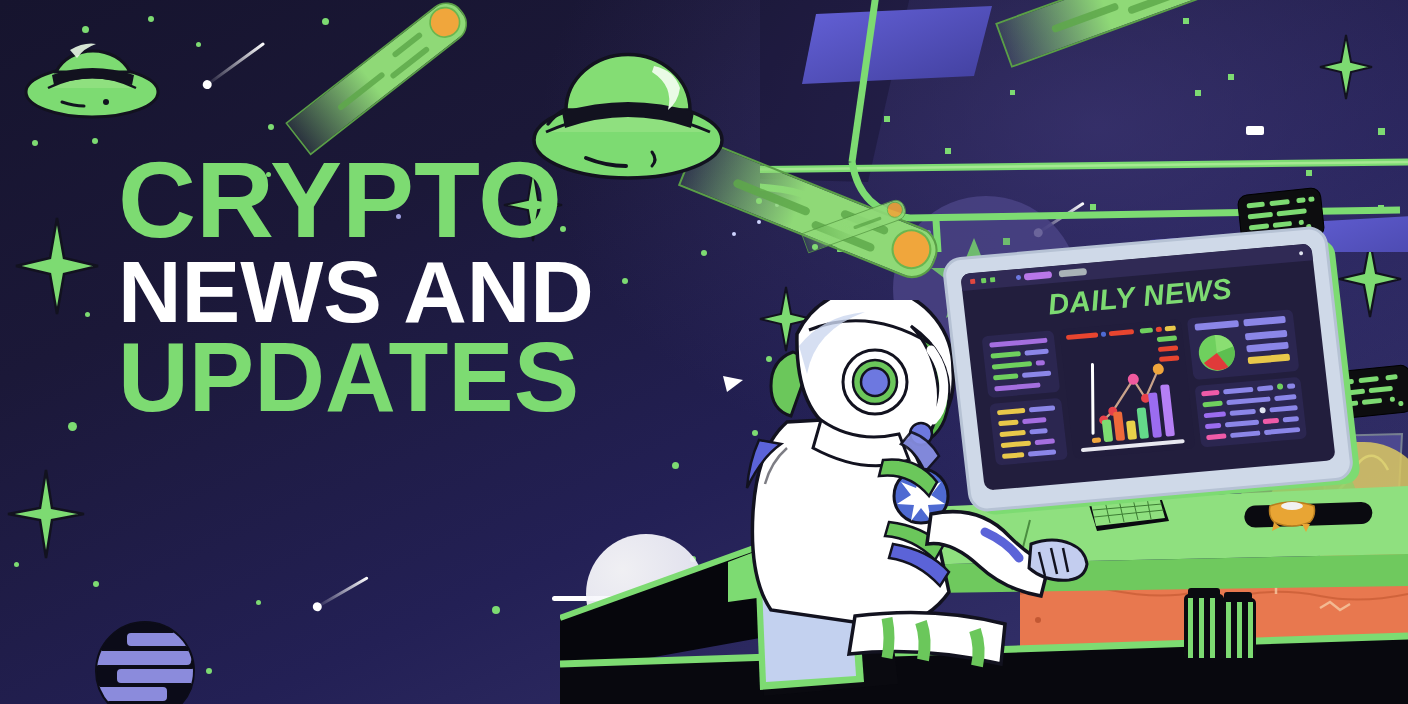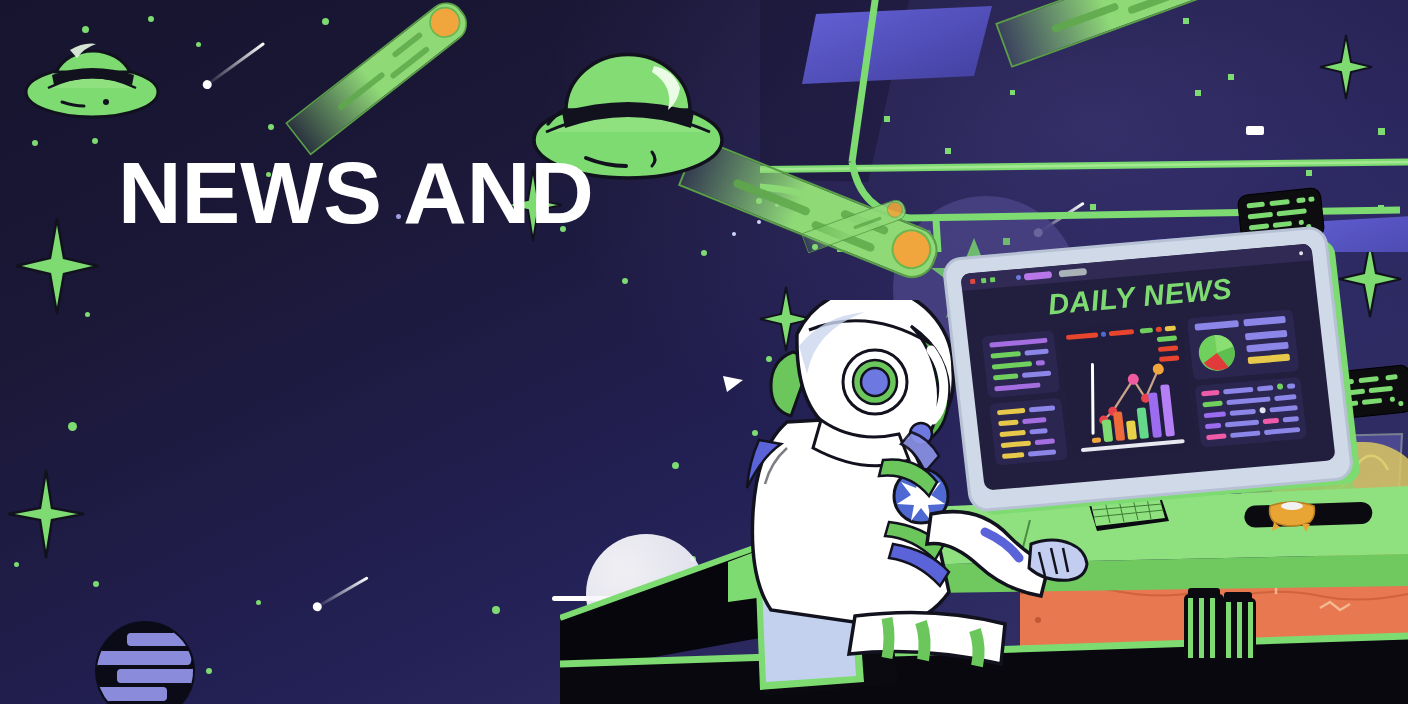--- a/index.html
+++ b/index.html
@@ -572,16 +572,18 @@
         <div class="bar" style="left:30px;top:50px;width:30px;background:#8b86e8;"></div>
         <div class="bar" style="left:64px;top:50px;width:36px;background:#8b86e8;"></div>
       </div>
 
     </div>
   </div>
 
   <div class="abs" style="left:1010px;top:480px;width:60px;height:30px;background:#8fe07f;transform:skewX(-16deg);z-index:26;"></div>
 
   <div id="headline">
+    <span class="ln ln2">CRYPTO</span>
     <span class="ln ln3">NEWS AND</span>
+    <span class="ln ln4">UPDATES</span>
   </div>
 
 </div>
 
 </body></html>

